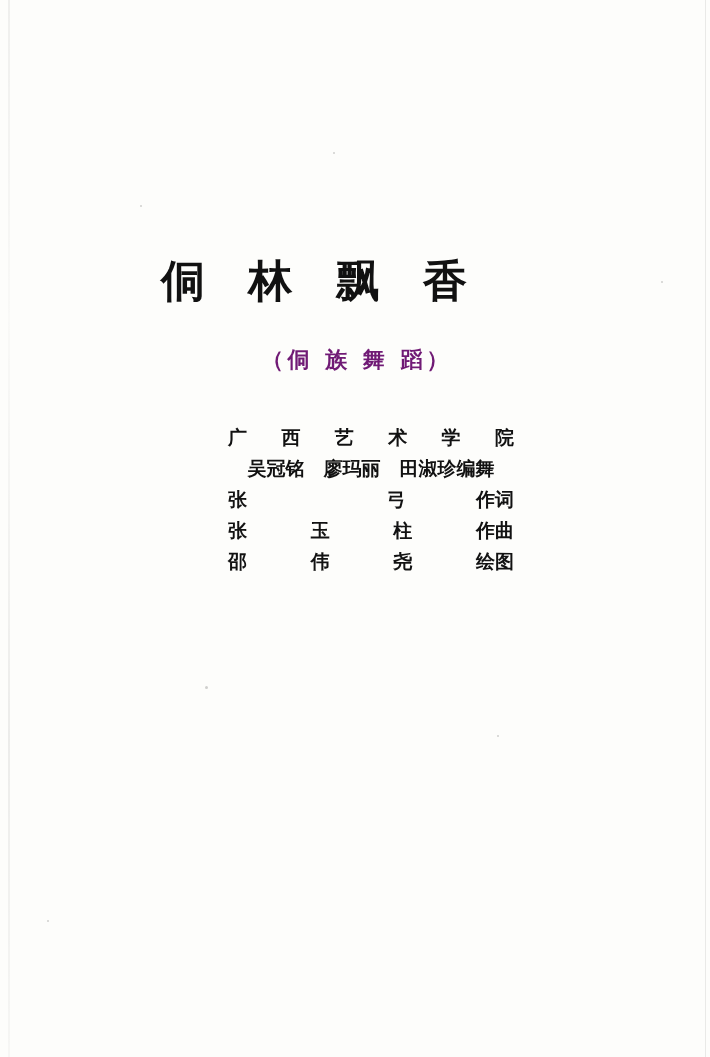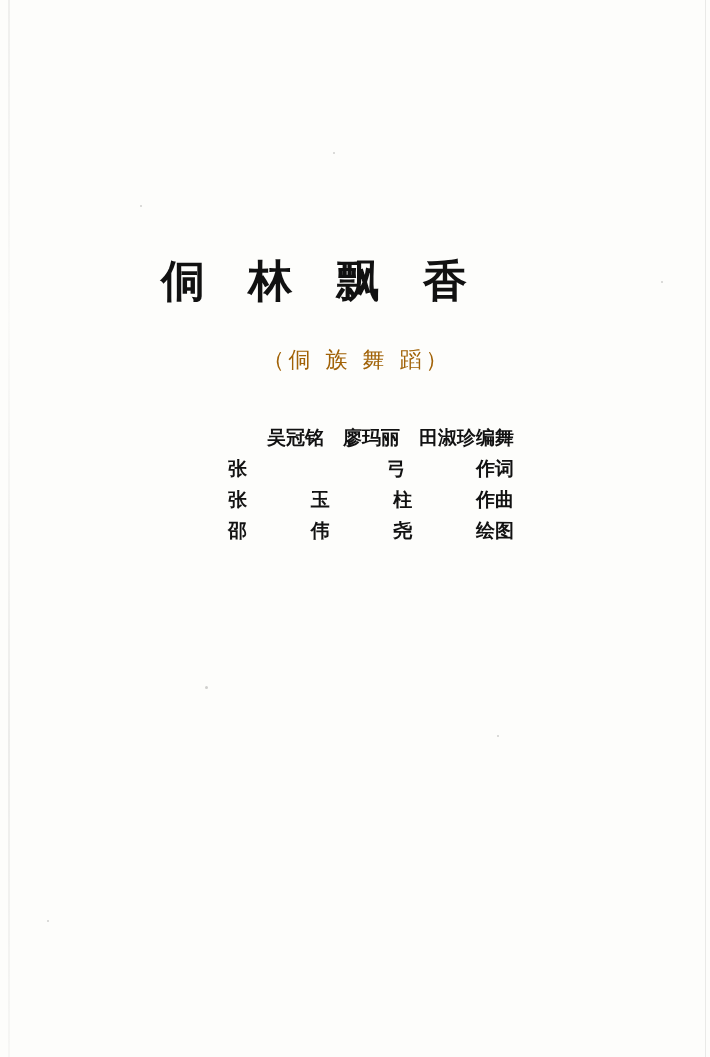--- a/index.html
+++ b/index.html
@@ -66,24 +66,24 @@
     color: #111;
   }
 
   .subtitle {
     position: absolute;
     left: 0;
     top: 345px;
     width: 710px;
     text-align: center;
     font-size: 22px;
-    font-weight: normal;
+    font-weight: bold;
     letter-spacing: 4px;
     text-indent: 4px;
-    color: #a16207;
+    color: #701a75;
   }
 
   .credits {
     position: absolute;
     left: 228px;
     top: 422px;
     width: 286px;
     font-size: 19px;
     line-height: 31px;
     color: #121212;
@@ -97,21 +97,21 @@
   }
   
   .row-inst {
     display: block;
     text-align: justify;
     text-align-last: justify;
     font-size: 19px;
   }
   
   .row-names {
-    justify-content: flex-end;
+    justify-content: center;
   }
   .row-names .nm { letter-spacing: 0px; }
   .row-names .role { letter-spacing: 0px; }
 
   .row-spread {
     justify-content: space-between;
   }
   .row-spread .c1 { flex: 0 0 auto; }
   .row-spread .c2 { flex: 0 0 auto; }
   .row-spread .c3 { flex: 0 0 auto; }
@@ -132,20 +132,21 @@
 </div>
 
 <div class="content">
 
   <div class="title">侗 林 飘 香</div>
 
   <div class="subtitle">（侗 族 舞 蹈）</div>
 
   <div class="credits">
 
+    <div class="credit-row row-inst">广 西 艺 术 学 院</div>
 
     <div class="credit-row row-names">
       <span class="nm">吴冠铭　廖玛丽　田淑珍</span>
       <span class="role">编舞</span>
     </div>
 
     <div class="credit-row row-spread">
       <span class="c1">张</span>
       <span class="c2"></span>
       <span class="c3">弓</span>

